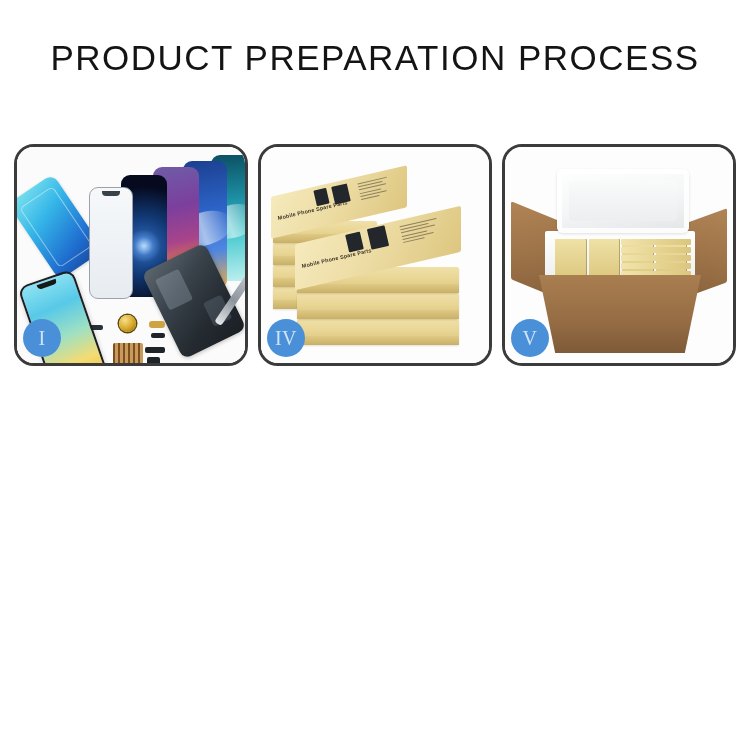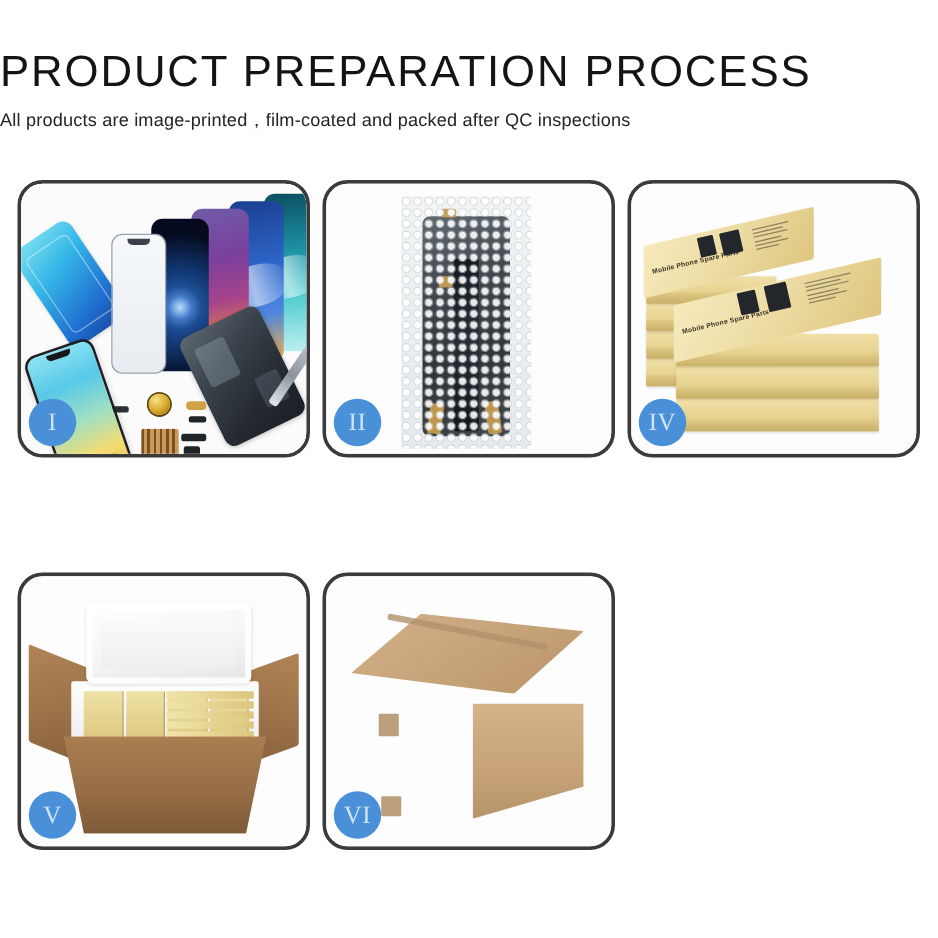--- a/index.html
+++ b/index.html
@@ -18,20 +18,21 @@
     height: 750px;
     background: #ffffff;
   }
 
   
   .header {
     position: absolute;
     top: 0;
     left: 0;
     width: 750px;
+    text-align: center;
     padding-top: 38px;
   }
 
   .page-title {
     font-family: "Liberation Sans", sans-serif;
     font-size: 35px;
     font-weight: 400;
     letter-spacing: 1.5px;
     color: #141414;
     line-height: 40px;
@@ -384,21 +385,20 @@
   }
   .c6-tape { position:absolute; background:#b08e66; opacity:.85; border-radius:1px; }
 </style>
 </head>
 <body>
 
 <div class="page">
 
   <div class="header">
     <div class="page-title">PRODUCT PREPARATION PROCESS</div>
-    <div class="page-subtitle">All products are image-printed，film-coated and packed after QC inspections</div>
   </div>
 
   <div class="grid">
 
     <div class="panel">
       <div class="panel-clip">
         <div class="scene p1-bg">
           <div class="film-blue"></div>
 
           <div class="phone ph-a">
@@ -431,36 +431,20 @@
           <div class="part flex" style="left:72px;top:198px;width:6px;height:18px;"></div>
           <div class="part flex" style="left:60px;top:206px;width:16px;height:5px;"></div>
           <div class="part flex" style="left:128px;top:200px;width:20px;height:6px;"></div>
           <div class="part flex" style="left:130px;top:210px;width:13px;height:12px;"></div>
 
         </div>
       </div>
       <div class="badge">I</div>
     </div>
 
-    <div class="panel">
-      <div class="panel-clip">
-        <div class="scene">
-          <div class="bw-bag">
-            <div class="bw-inner"></div>
-            <div class="bw-strip"></div>
-            <div class="bw-tape" style="left:32px;top:10px;width:12px;height:7px;"></div>
-            <div class="bw-tape" style="left:30px;top:64px;width:11px;height:9px;"></div>
-            <div class="bw-tape" style="left:22px;top:166px;width:11px;height:24px;transform:rotate(8deg);"></div>
-            <div class="bw-tape" style="left:68px;top:164px;width:11px;height:26px;transform:rotate(-8deg);"></div>
-            <div class="bubbles"></div>
-          </div>
-        </div>
-      </div>
-      <div class="badge">II</div>
-    </div>
 
 
     <div class="panel">
       <div class="panel-clip">
         <div class="scene stack">
 
           <div class="kbox" style="left:12px;top:140px;width:104px;height:22px;">
               <span class="side"></span>
             </div>
           <div class="kbox" style="left:12px;top:118px;width:104px;height:22px;">
@@ -533,28 +517,15 @@
               <i></i>
               <i></i>
           </div>
           <div class="c5-lid"></div>
           <div class="c5-front"></div>
         </div>
       </div>
       <div class="badge">V</div>
     </div>
 
-    <div class="panel">
-      <div class="panel-clip">
-        <div class="scene">
-          <div class="c6-top"></div>
-          <div class="c6-seam"></div>
-          <div class="c6-left"></div>
-          <div class="c6-right"></div>
-          <div class="c6-tape" style="left:42px;top:110px;width:16px;height:18px;"></div>
-          <div class="c6-tape" style="left:44px;top:176px;width:16px;height:16px;"></div>
-        </div>
-      </div>
-      <div class="badge">VI</div>
-    </div>
 
   </div>
 </div>
 
 </body></html>

